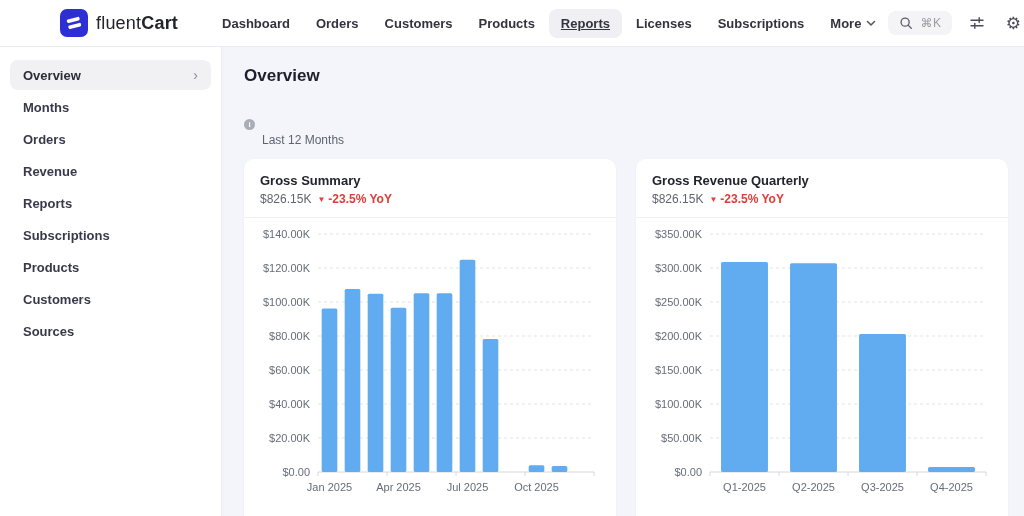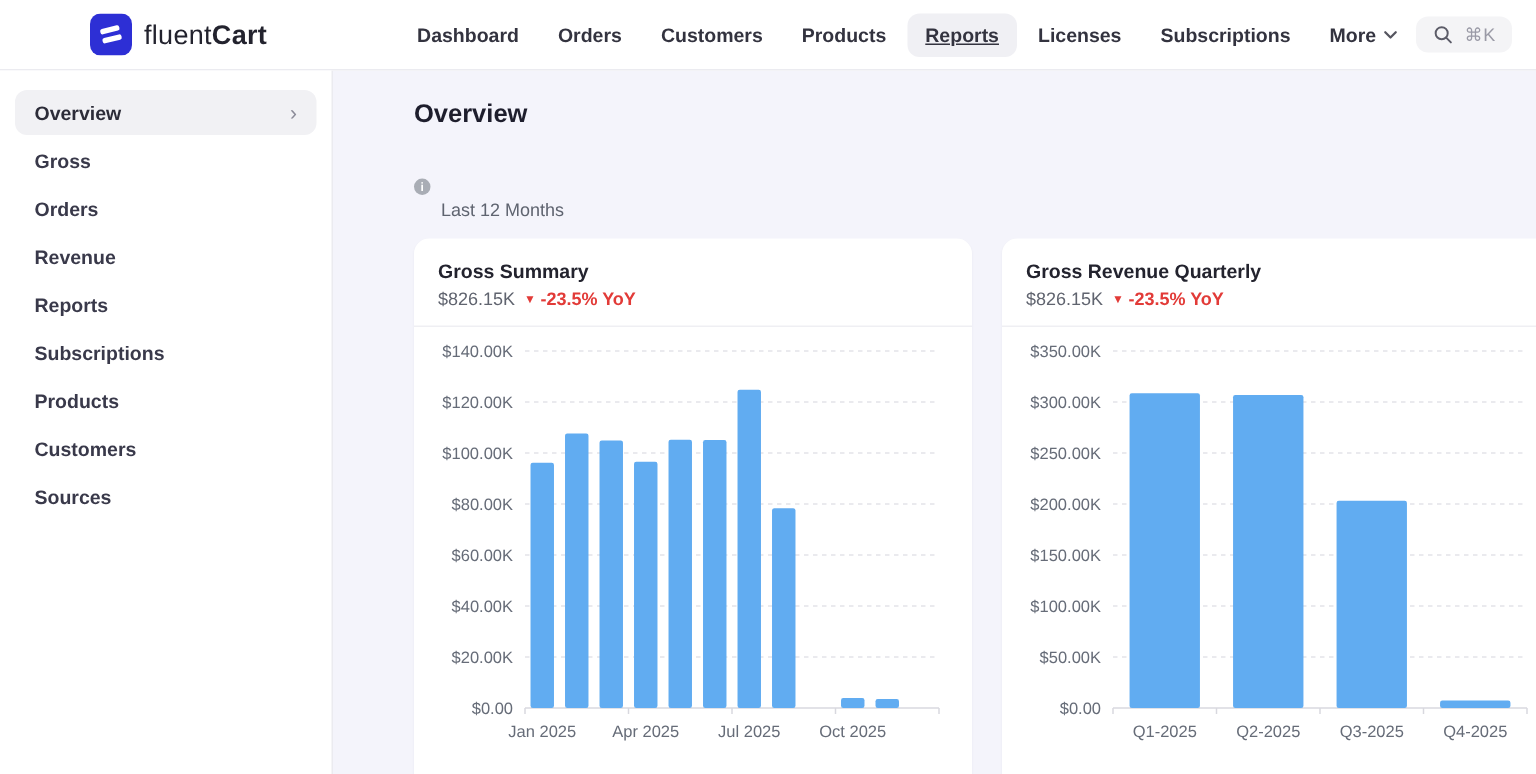--- a/index.html
+++ b/index.html
@@ -2,37 +2,37 @@
 <html><head>
 <meta charset="utf-8">
 <style>
   * { margin:0; padding:0; box-sizing:border-box; }
   html,body { width:1024px; height:516px; overflow:hidden; background:#f4f4fb;
     font-family:"Liberation Sans", sans-serif; }
 
   
   .navbar { height:47px; background:#ffffff; border-bottom:1px solid #ebebf0;
     display:flex; align-items:center; padding:0 16px; }
-  .brand { display:flex; align-items:center; gap:8px; margin-right:88px;padding-left:44px; }
+  .brand { display:flex; align-items:center; gap:8px; margin-right:32px;padding-left:44px; }
   .brand-text { font-size:18px; color:#23232e; letter-spacing:.2px; }
   .brand-text b { font-weight:700; }
   .nav-items { display:flex; align-items:center; gap:2px; }
   .nav-item { font-size:13px; font-weight:600; color:#33333f; padding:7px 12px;
     border-radius:8px; cursor:pointer; white-space:nowrap; display:flex; align-items:center; gap:5px;}
   .nav-item.active { background:#f0f0f4;text-decoration:underline; }
   .nav-right { margin-left:auto; display:flex; align-items:center; gap:14px; }
   .search-pill { display:flex; align-items:center; gap:7px; background:#f4f4f6;
     border-radius:8px; padding:5px 11px; cursor:pointer; }
   .search-shortcut { font-size:12px; color:#9a9aa6; letter-spacing:.5px; }
   .icon-btn { background:none; border:none; cursor:pointer; display:flex;
     align-items:center; justify-content:center; width:22px; height:22px; color:#4b4b58; }
   .gear-glyph { font-size:17px; line-height:1; color:#4b4b58; }
 
   
-  .layout { display:flex; height:469px;gap:32px; }
+  .layout { display:flex; height:469px; }
   .sidebar { width:222px; background:#ffffff; border-right:1px solid #ebebf0;
     padding:13px 10px; flex-shrink:0; }
   .side-item { display:flex; align-items:center; justify-content:space-between;
     height:30px; margin-bottom:2px; padding:0 13px; border-radius:8px; font-size:13px;
     font-weight:600; color:#39394a; cursor:pointer; }
   .side-item.active { background:#f1f1f4; color:#2c2c38; }
   .side-chevron { color:#8b8b98; font-size:14px; font-weight:400; }
 
   .main { flex:1; padding:19px 17px 0 22px; overflow:hidden; }
   .page-title { font-size:17px; font-weight:700; color:#1e1e2d; margin-bottom:15px; }
@@ -120,21 +120,21 @@
   </div>
 </header>
 
 <div class="layout">
   <aside class="sidebar" id="sidebar">
       <div class="side-item active">
         <span>Overview</span>
         <span class="side-chevron">›</span>
       </div>
       <div class="side-item">
-        <span>Gross</span>
+        <span>Months</span>
       </div>
       <div class="side-item">
         <span>Orders</span>
       </div>
       <div class="side-item">
         <span>Revenue</span>
       </div>
       <div class="side-item">
         <span>Reports</span>
       </div>

